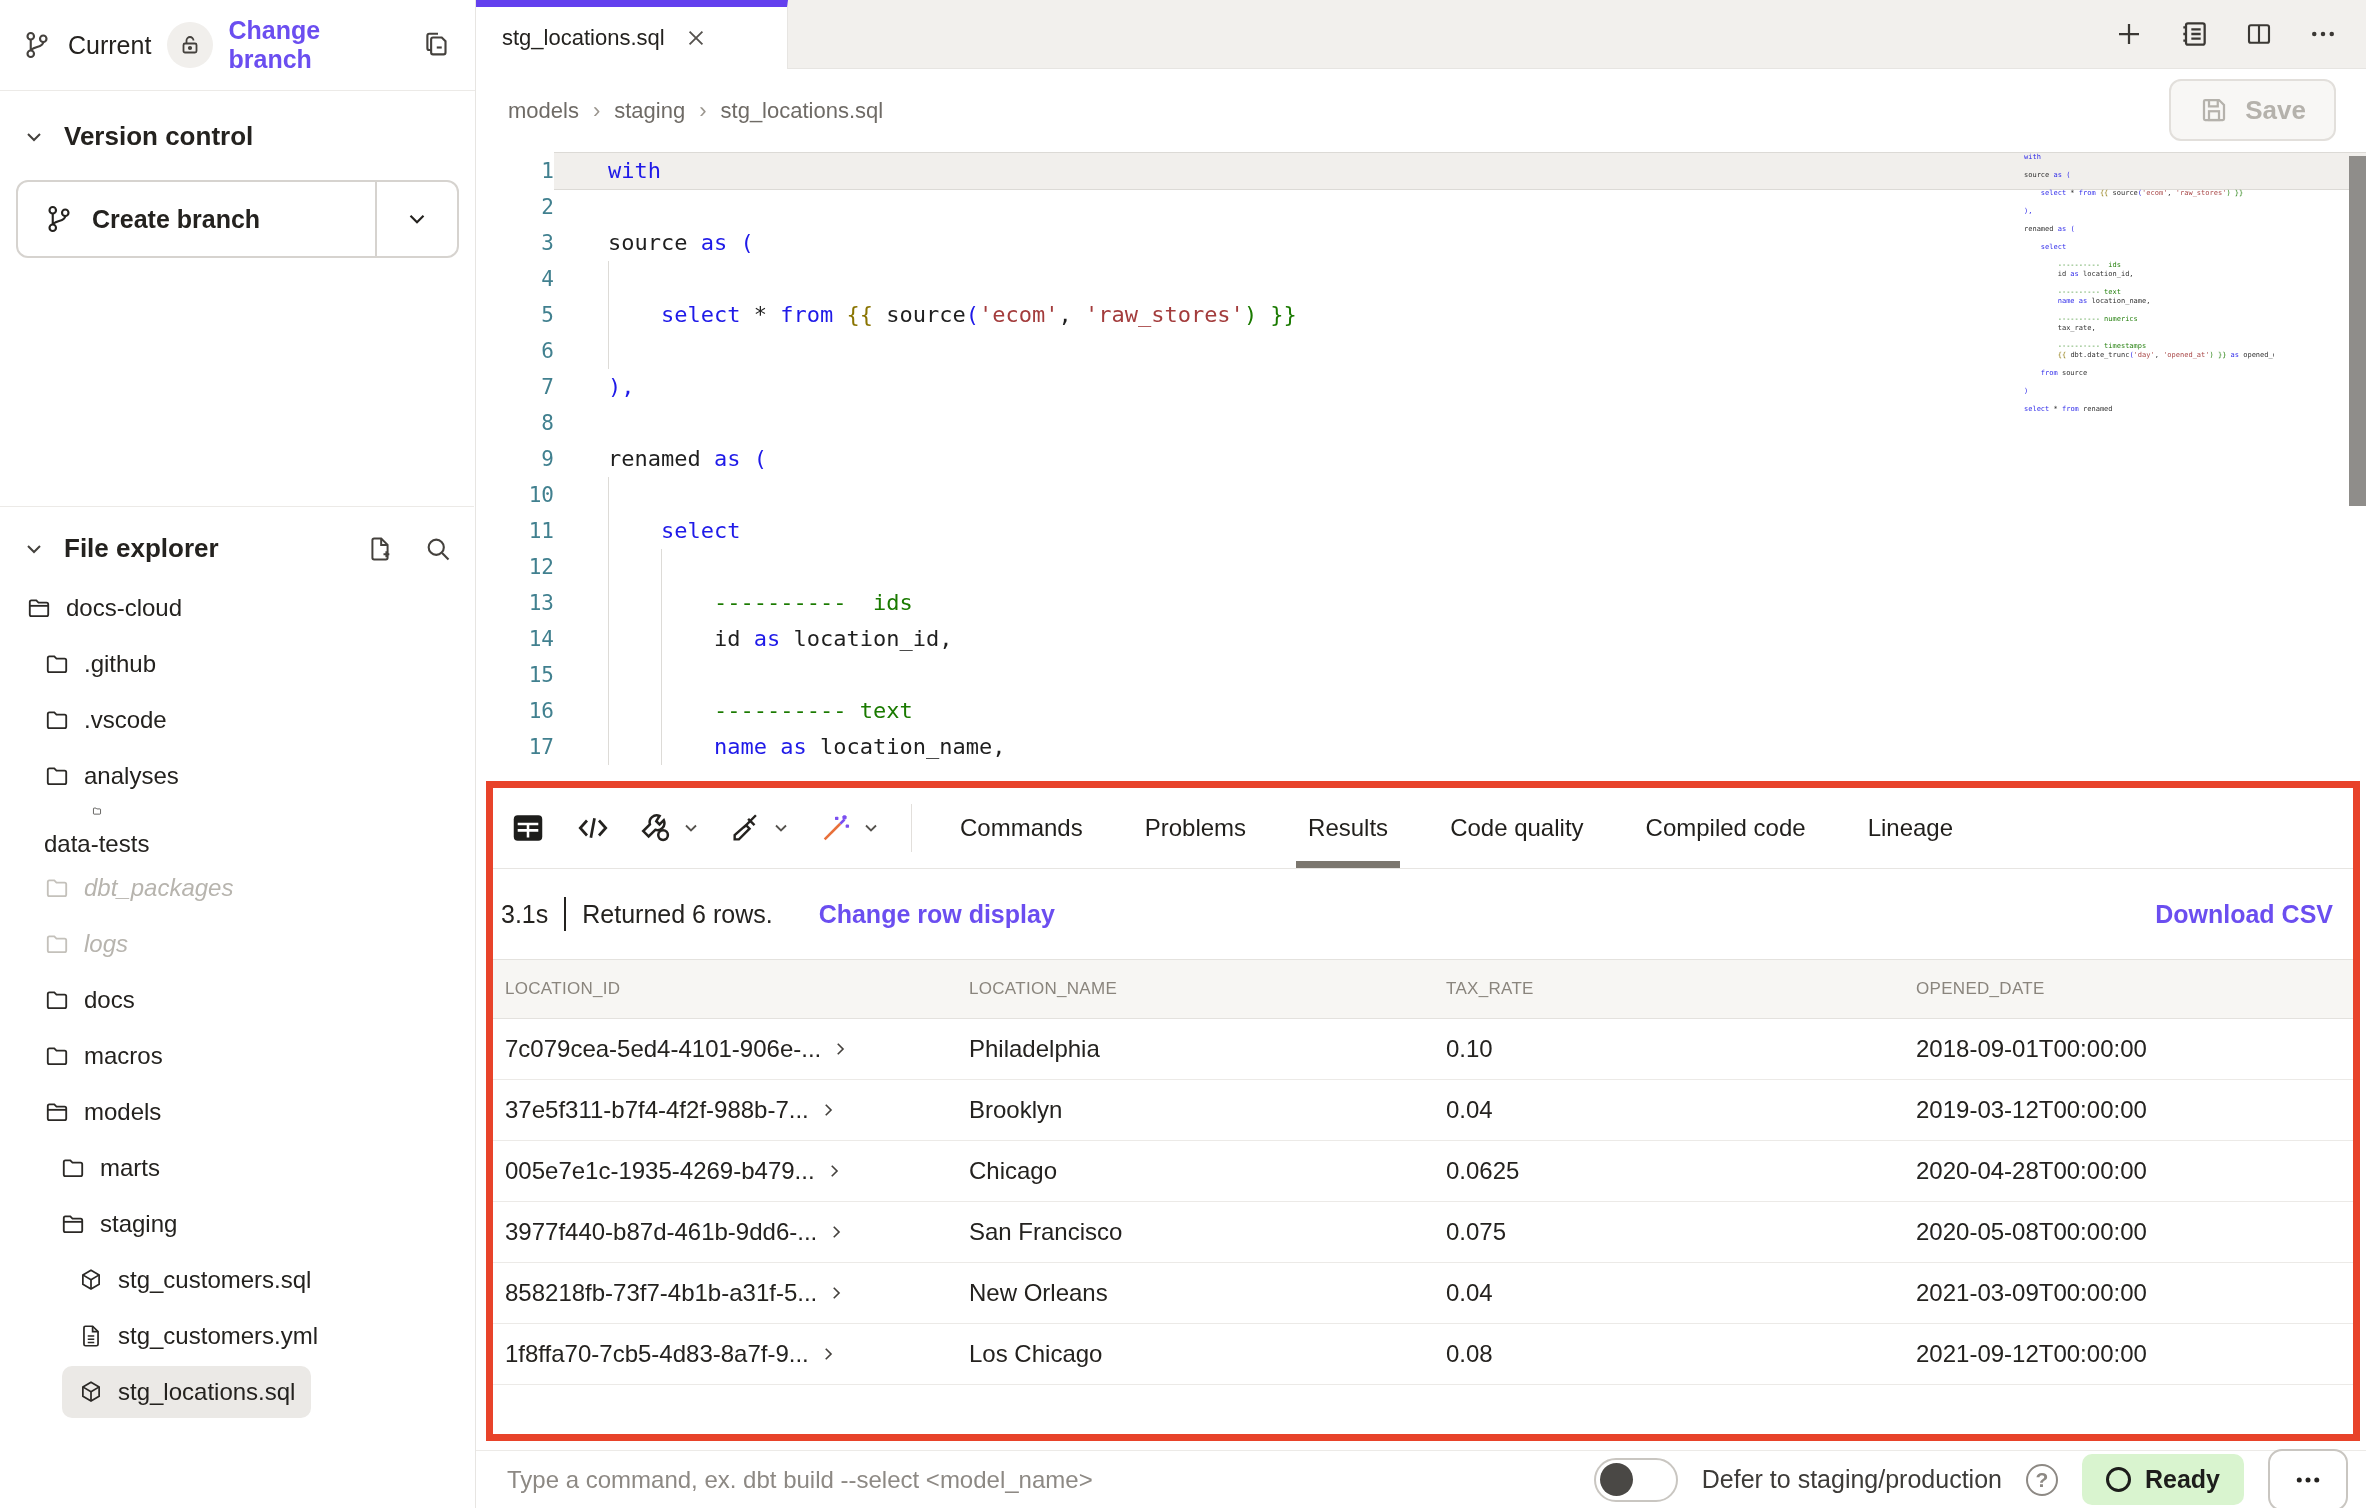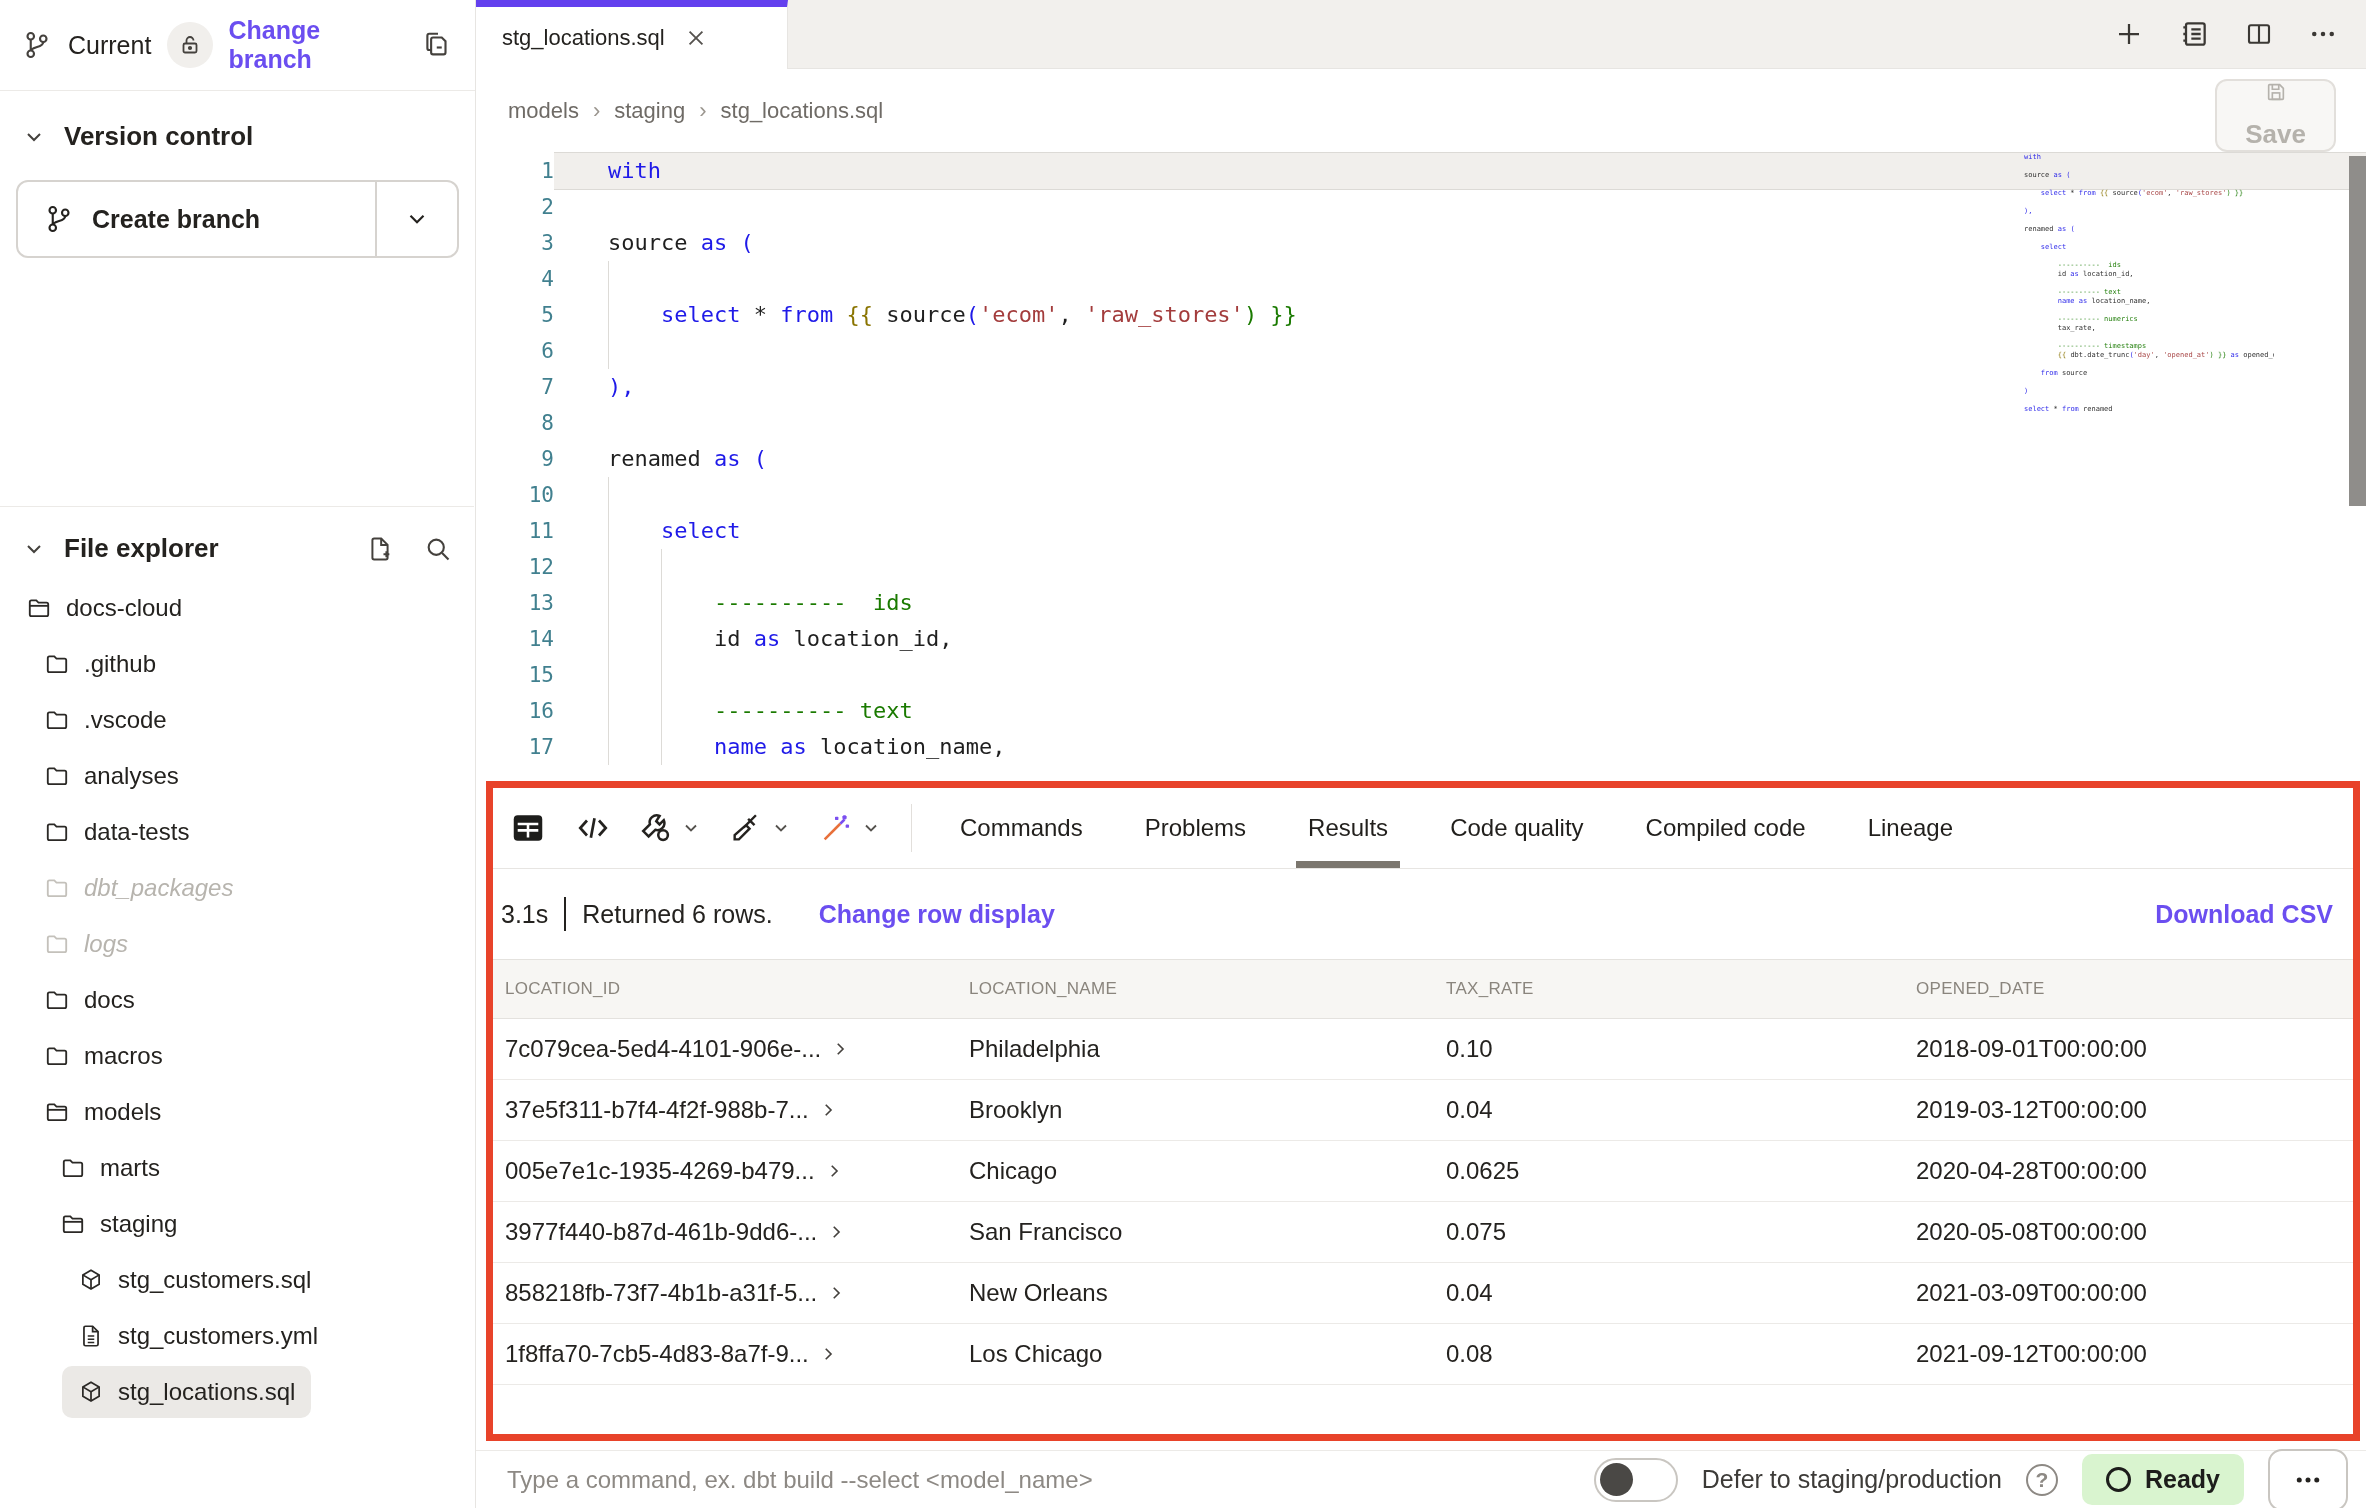--- a/index.html
+++ b/index.html
@@ -32,22 +32,22 @@
   
   .main{position:absolute;left:476px;top:0;right:0;bottom:0;}
   .tabbar{height:68px;background:#f2f0ed;display:flex;border-bottom:1px solid #e7e5e2;}
   .tab{width:312px;background:#fff;border-top:7px solid #6340ee;border-right:1px solid #e7e5e2;box-sizing:border-box;
        display:flex;align-items:center;gap:20px;padding:0 26px;font-size:22px;margin-bottom:-1px;z-index:2;cursor:pointer;}
   .tab .close{color:#55524e;}
   .tabbar-icons{margin-left:auto;display:flex;align-items:center;gap:34px;padding-right:28px;}
   .crumbbar{height:83px;position:relative;display:flex;align-items:center;padding-left:32px;}
   .breadcrumb{display:flex;align-items:center;gap:14px;font-size:22px;color:#6f6b66;}
   .crumb-sep{color:#9b968f;font-size:22px;}
-  .save-btn{position:absolute;right:30px;top:10px;height:73px;padding:0 28px;border-radius:12px;border:2px solid #e2dfdb;
-       background:#f8f7f5;color:#b5b2ac;font-size:26px;font-weight:700;display:flex;gap:16px;align-items:center;font-family:inherit;flex-direction:column;}
+  .save-btn{position:absolute;right:30px;top:10px;height:62px;padding:0 28px;border-radius:12px;border:2px solid #e2dfdb;
+       background:#f8f7f5;color:#b5b2ac;font-size:26px;font-weight:700;display:flex;gap:16px;align-items:center;font-family:inherit;}
 
   
   .editor{position:absolute;top:151px;left:0;right:0;height:630px;font-family:"DejaVu Sans Mono",monospace;font-size:22px;overflow:hidden;}
   .code-lines{padding-top:2px;}
   .code-line{position:relative;height:36px;line-height:36px;display:flex;white-space:pre;}
   .gutter{flex:0 0 78px;text-align:right;color:#41808f;font-size:21px;}
   .line-content{flex:1;position:relative;padding-left:54px;}
   .code-line.current .line-content{background:#f1efec;box-shadow:0 -1px 0 #dcdad6,0 1px 0 #dcdad6;}
   .guide{position:absolute;top:0;bottom:0;width:1px;background:#dddbd7;}
   .kw{color:#1f1ae8;}.pl{color:#1f1f1f;}.cm{color:#1a7a00;}.str{color:#a33c3c;}.jinja{color:#8a7400;}.grn{color:#1a7a00;}
@@ -200,21 +200,21 @@
           </div>
           <div class="tree-row">
             <div class="pill" style="margin-left: 28px;">
               <svg width="26" height="26" viewBox="0 0 24 24" fill="none" stroke="#2b2926" stroke-width="1.7">
                 <path d="M3.5 6.5A1.5 1.5 0 0 1 5 5h4.5l2 2H19a1.5 1.5 0 0 1 1.5 1.5V18A1.5 1.5 0 0 1 19 19.5H5A1.5 1.5 0 0 1 3.5 18z"></path>
               </svg>
               <span class="tree-label">analyses</span>
             </div>
           </div>
           <div class="tree-row">
-            <div class="pill" style="margin-left: 28px;">
+            <div class="pill" style="margin-left: 28px; flex-direction: column;">
               <svg width="26" height="26" viewBox="0 0 24 24" fill="none" stroke="#2b2926" stroke-width="1.7">
                 <path d="M3.5 6.5A1.5 1.5 0 0 1 5 5h4.5l2 2H19a1.5 1.5 0 0 1 1.5 1.5V18A1.5 1.5 0 0 1 19 19.5H5A1.5 1.5 0 0 1 3.5 18z"></path>
               </svg>
               <span class="tree-label">data-tests</span>
             </div>
           </div>
           <div class="tree-row">
             <div class="pill dim" style="margin-left: 28px;">
               <svg width="26" height="26" viewBox="0 0 24 24" fill="none" stroke="#2b2926" stroke-width="1.7">
                 <path d="M3.5 6.5A1.5 1.5 0 0 1 5 5h4.5l2 2H19a1.5 1.5 0 0 1 1.5 1.5V18A1.5 1.5 0 0 1 19 19.5H5A1.5 1.5 0 0 1 3.5 18z"></path>

